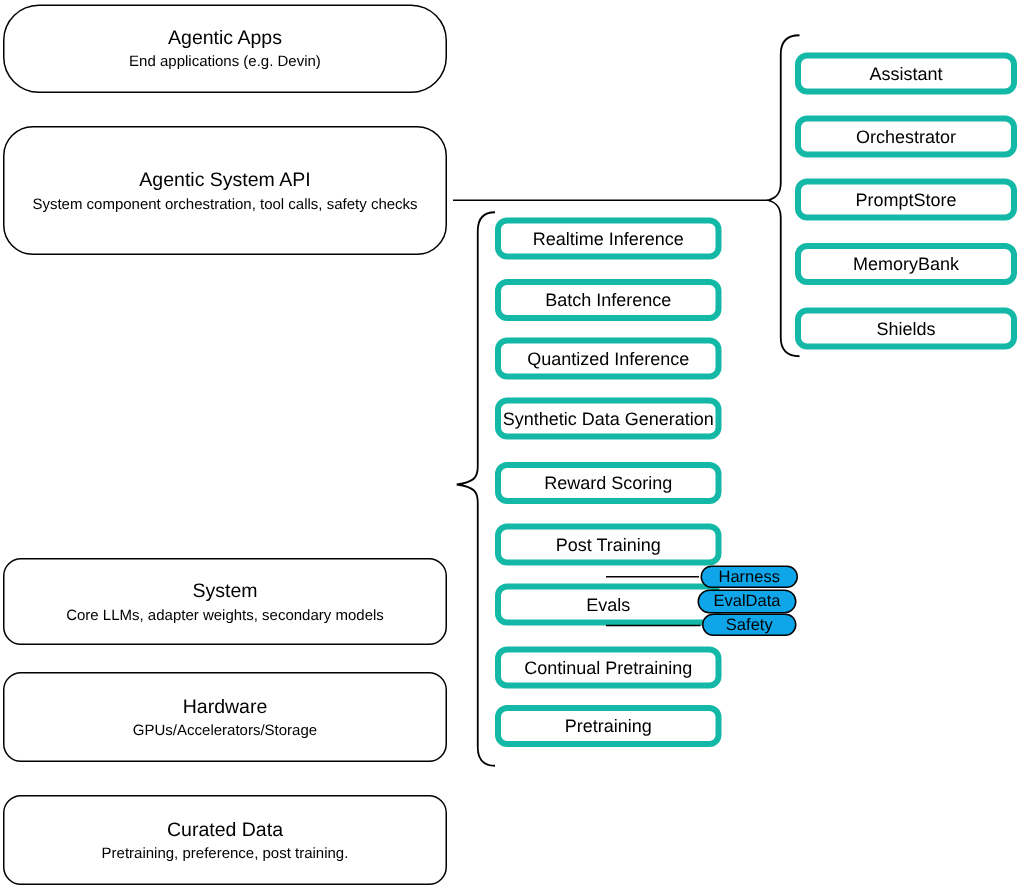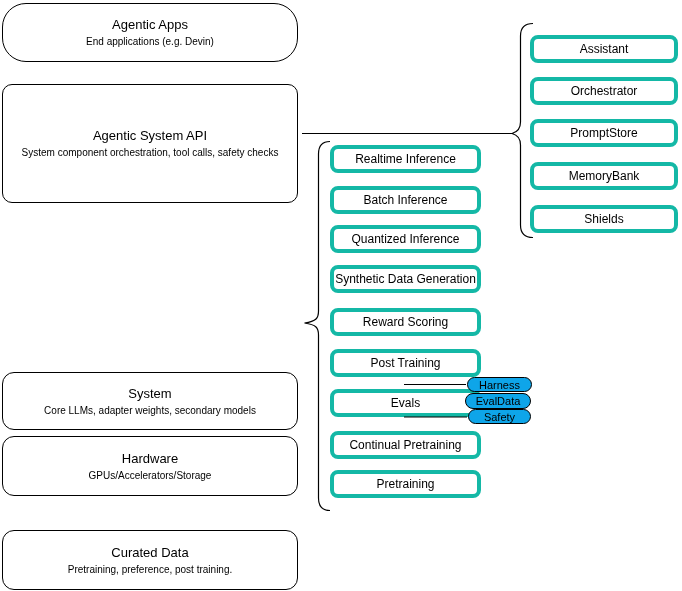--- a/index.html
+++ b/index.html
@@ -33,29 +33,29 @@
 </style>
 </head>
 <body>
 
 <div class="canvas">
 
   <div class="bigbox" style="top:3px;height:59px;border-radius:24px;">
     <div class="t">Agentic Apps</div>
     <div class="s">End applications (e.g. Devin)</div>
   </div>
-  <div class="bigbox" style="top:84px;height:119px;border-radius:10px;">
+  <div class="bigbox" style="top:84px;height:86px;border-radius:20px;">
     <div class="t">Agentic System API</div>
     <div class="s">System component orchestration, tool calls, safety checks</div>
   </div>
   <div class="bigbox" style="top:372px;height:58px;border-radius:12px;">
     <div class="t">System</div>
     <div class="s">Core LLMs, adapter weights, secondary models</div>
   </div>
-  <div class="bigbox" style="top:436px;height:60px;border-radius:12px;">
+  <div class="bigbox" style="top:448px;height:60px;border-radius:12px;">
     <div class="t">Hardware</div>
     <div class="s">GPUs/Accelerators/Storage</div>
   </div>
   <div class="bigbox" style="top:530px;height:60px;border-radius:12px;">
     <div class="t">Curated Data</div>
     <div class="s">Pretraining, preference, post training.</div>
   </div>
 
   <div class="node mid" style="top:145px;">Realtime Inference</div>
   <div class="node mid" style="top:186px;">Batch Inference</div>

